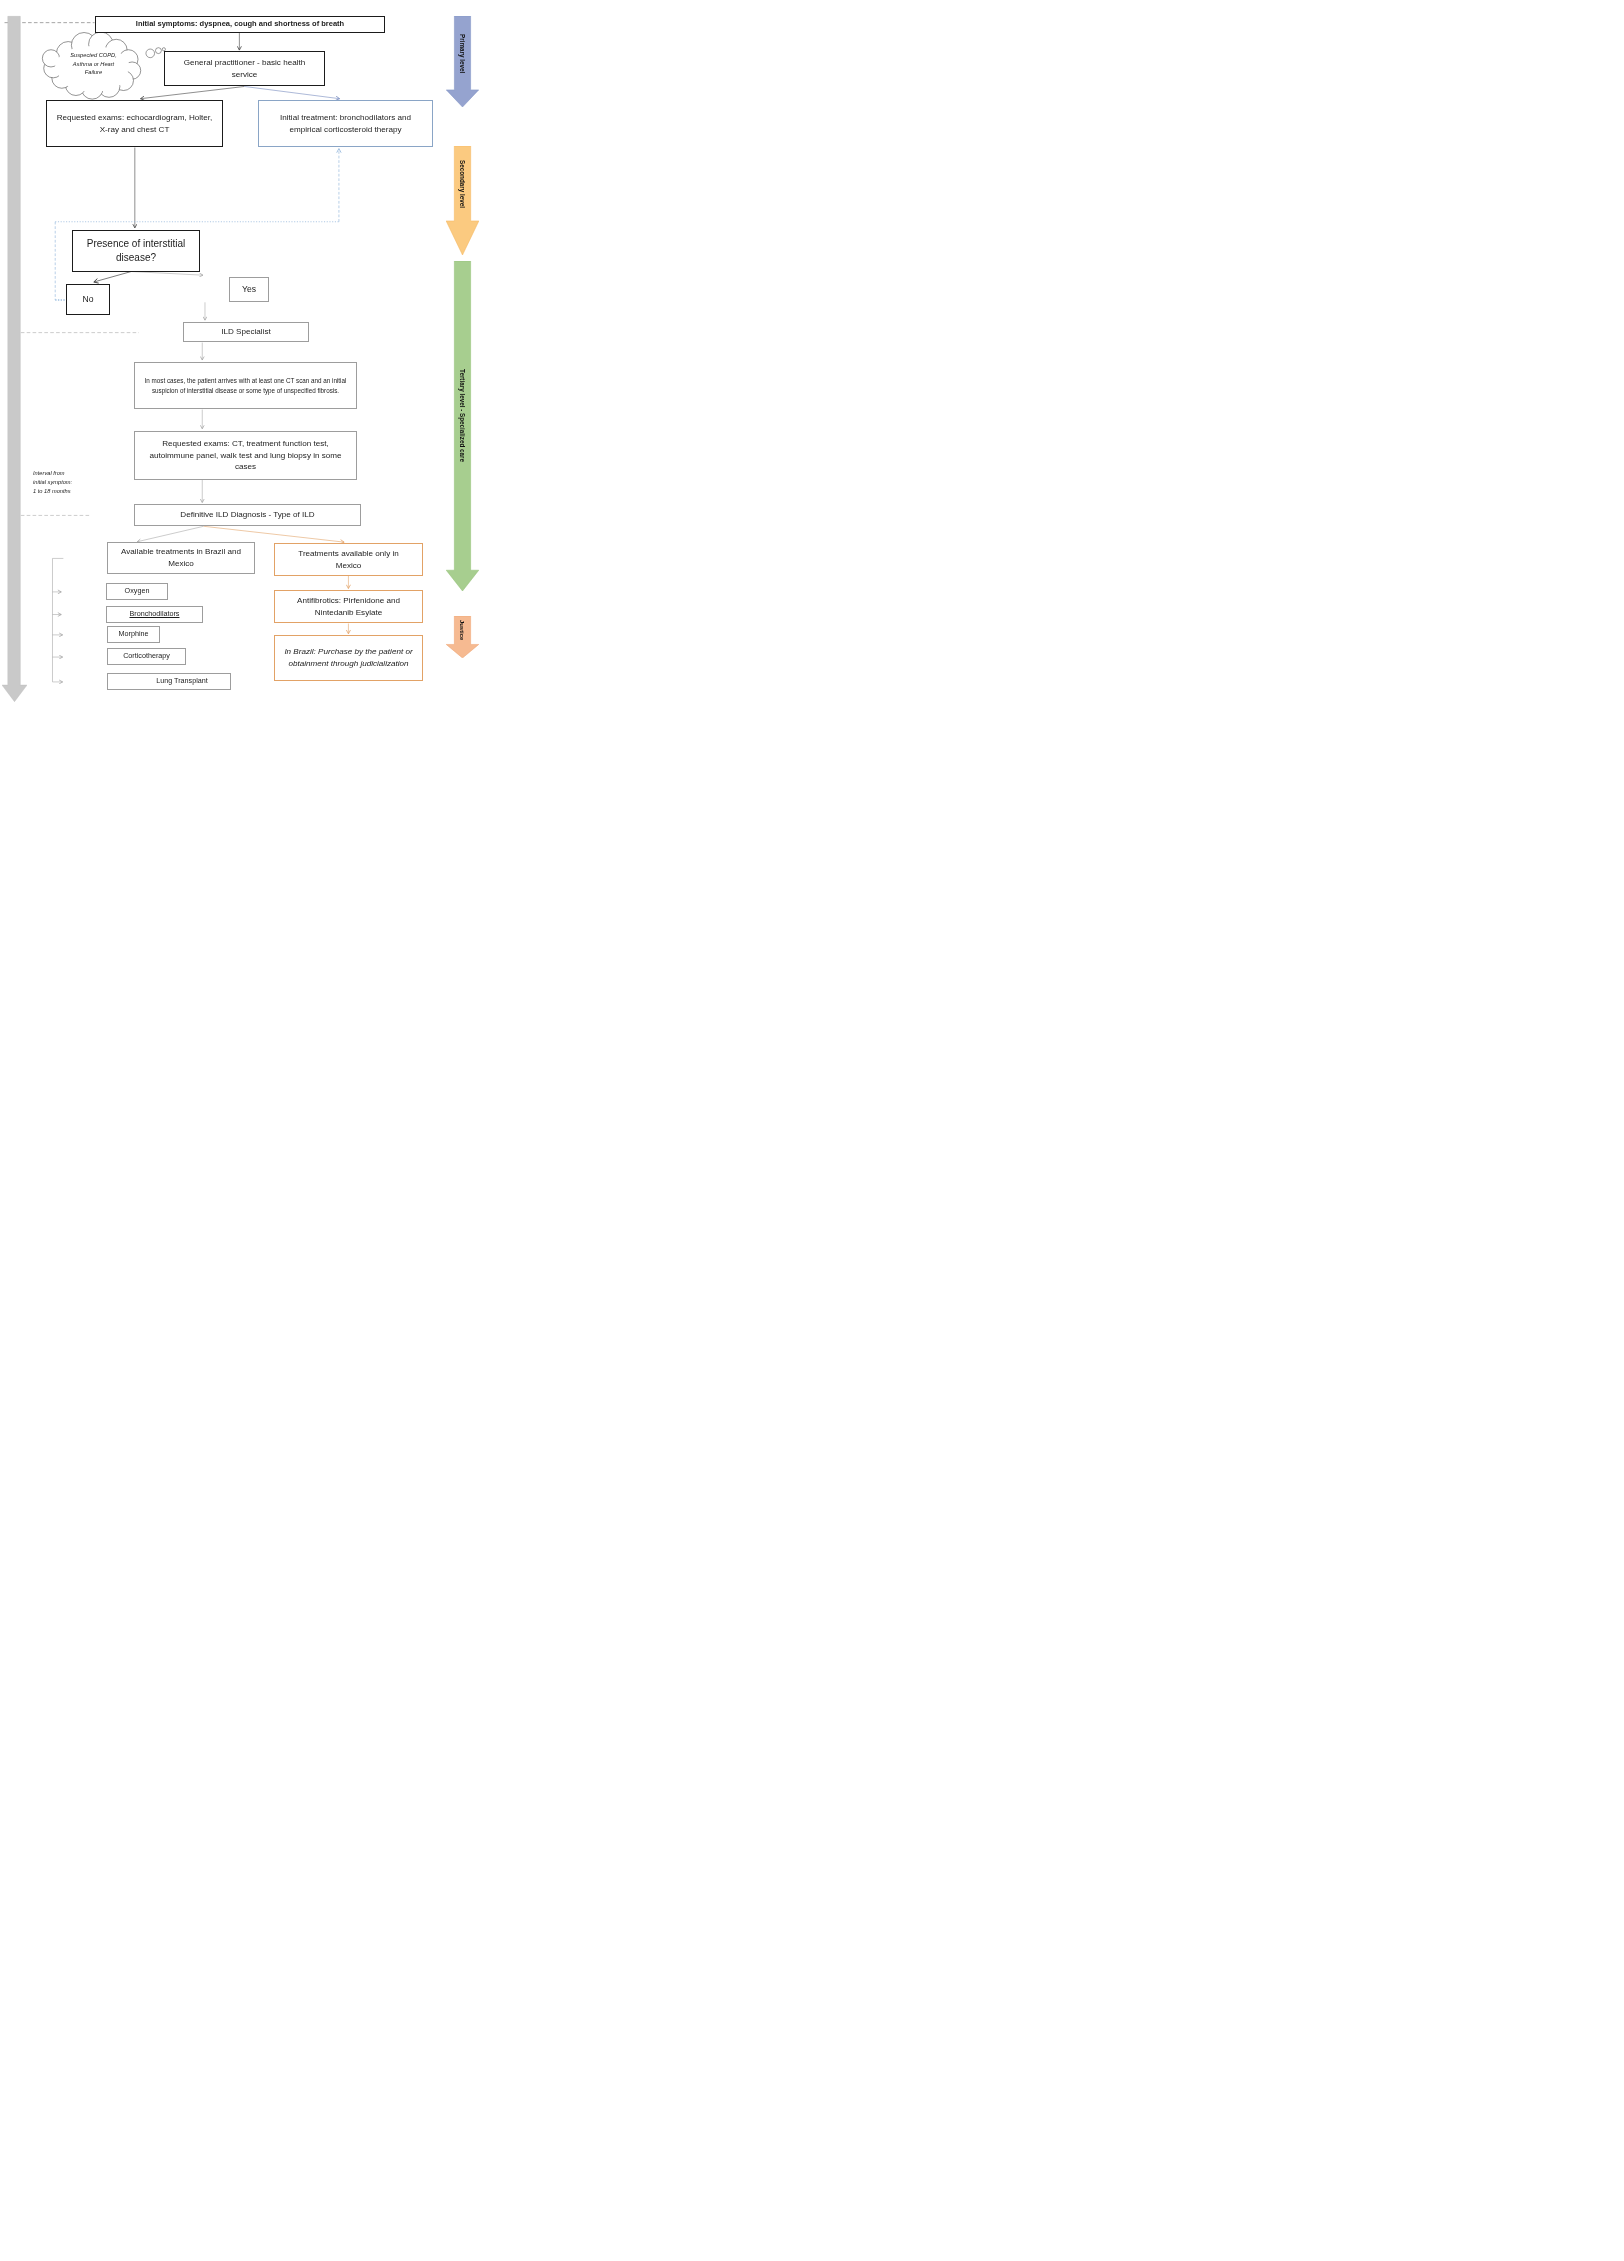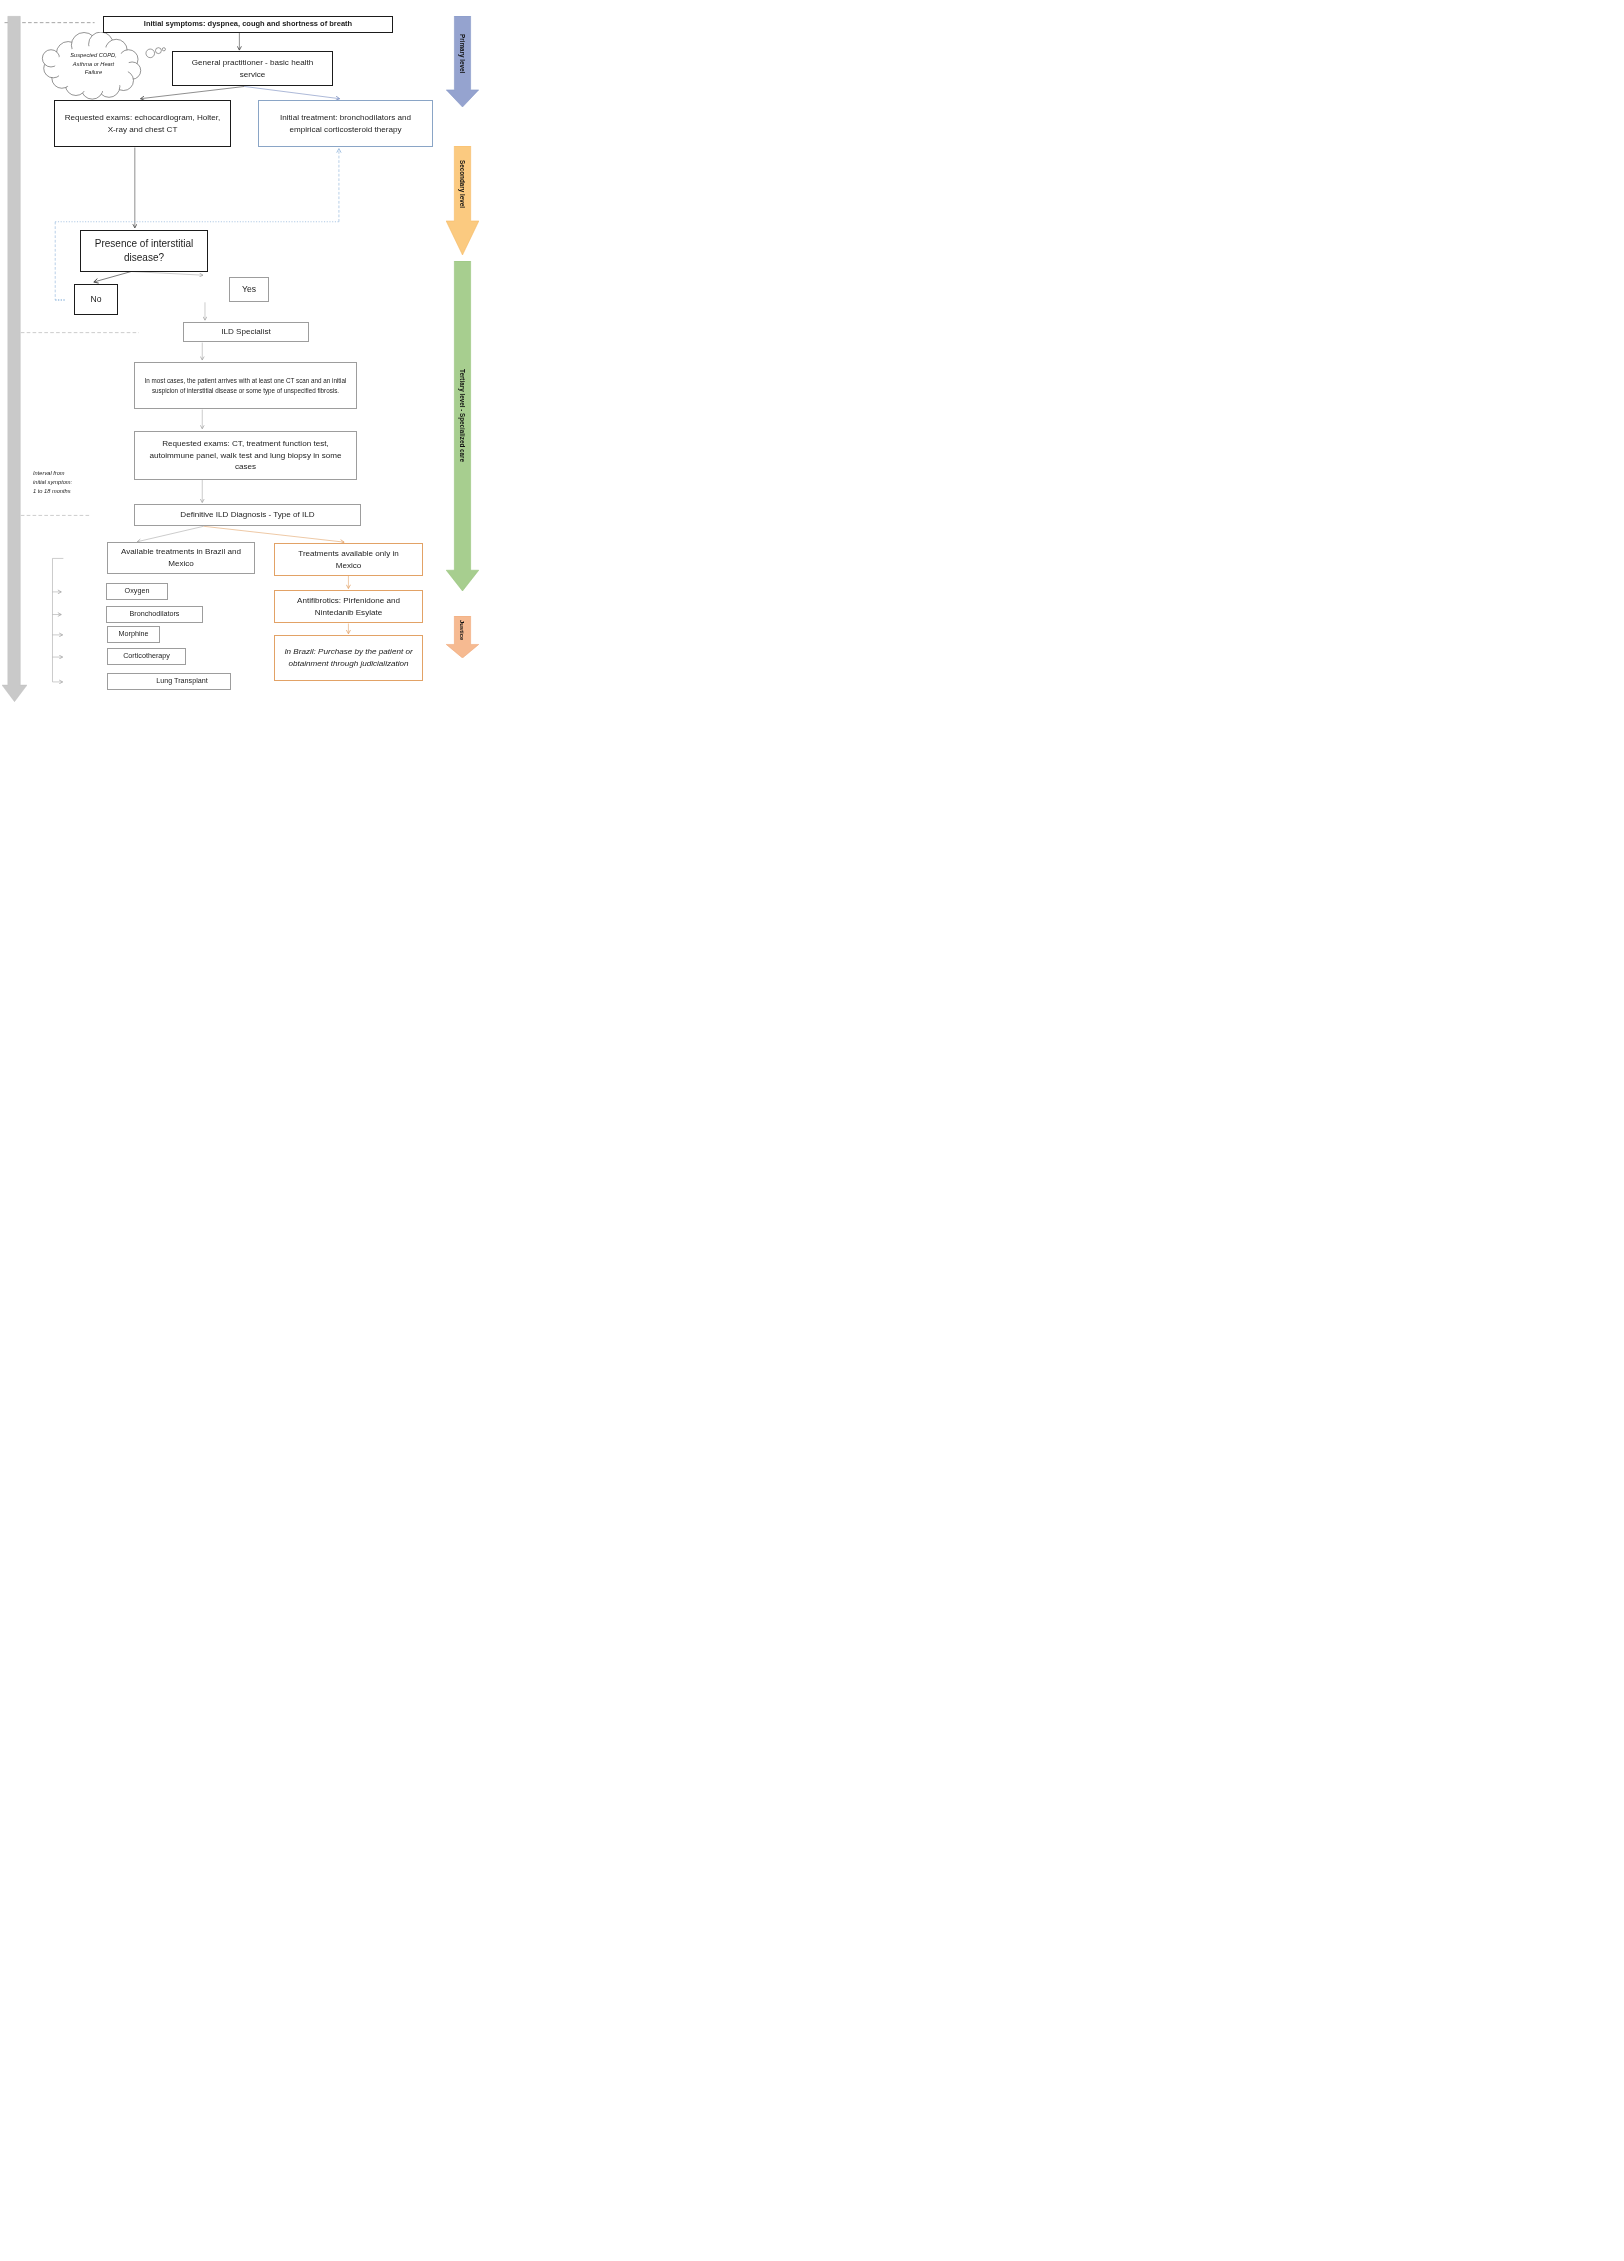--- a/index.html
+++ b/index.html
@@ -1,21 +1,21 @@
 <!DOCTYPE html>
 <html style="font-size:7.2px"><head>
 <meta charset="utf-8">
 <style>
   html,body{margin:0;padding:0;background:#fff;}
   .canvas{position:relative;width:481px;height:715px;background:#fff;overflow:hidden;
           font-family:"Liberation Sans",sans-serif;color:#1c1c1c;}
   .lyr{position:absolute;left:0;top:0;pointer-events:none;}
   .box{position:absolute;display:flex;align-items:center;justify-content:center;
        text-align:center;background:#fff;box-sizing:border-box;line-height:1.45;}
-  .b-black{border:0.9px solid #1b1b1b;margin-left:8px;}
+  .b-black{border:0.9px solid #1b1b1b;}
   .b-gray{border:0.5px solid #9d9d9d;margin-left:44px;}
   .b-blue{border:0.9px solid #8aa5c6;}
   .b-orange{border:0.7px solid #e2a266;}
   .bold{font-weight:bold;}
   .vlabel{position:absolute;display:flex;align-items:center;justify-content:center;
           writing-mode:vertical-rl;font-weight:bold;font-size:6.3px;color:#111;}
   .note{position:absolute;font-style:italic;font-size:5.7px;line-height:1.55;text-align:left;}
   .cloudtext{position:absolute;font-style:italic;font-size:5.7px;line-height:1.5;text-align:center;}
 </style>
 </head>
@@ -170,21 +170,21 @@
     <span>Definitive ILD Diagnosis - Type of ILD</span>
   </div>
 
   <div class="box b-gray" style="left:63px;top:542px;width:148px;height:32px;font-size:8.1px;padding:0 9px;">
     <span>Available treatments in Brazil and Mexico</span>
   </div>
 
   <div class="box b-gray" style="left:62px;top:583px;width:62px;height:16.7px;font-size:7.2px;">
     <span>Oxygen</span>
   </div>
-  <div class="box b-gray" style="left:62px;top:606px;width:97px;height:16.7px;font-size:7.2px;">
+  <div class="box b-gray" style="left:62px;top:606px;width:97px;height:16.7px;font-size:7.2px;text-decoration:underline;">
     <span>Bronchodilators</span>
   </div>
   <div class="box b-gray" style="left:63px;top:626px;width:53px;height:16.7px;font-size:7.2px;">
     <span>Morphine</span>
   </div>
   <div class="box b-gray" style="left:63px;top:648px;width:79px;height:17px;font-size:7.2px;">
     <span>Corticotherapy</span>
   </div>
   <div class="box b-gray" style="left:63px;top:673px;width:124px;height:17px;font-size:7.2px;padding-left:26px;">
     <span>Lung Transplant</span>

